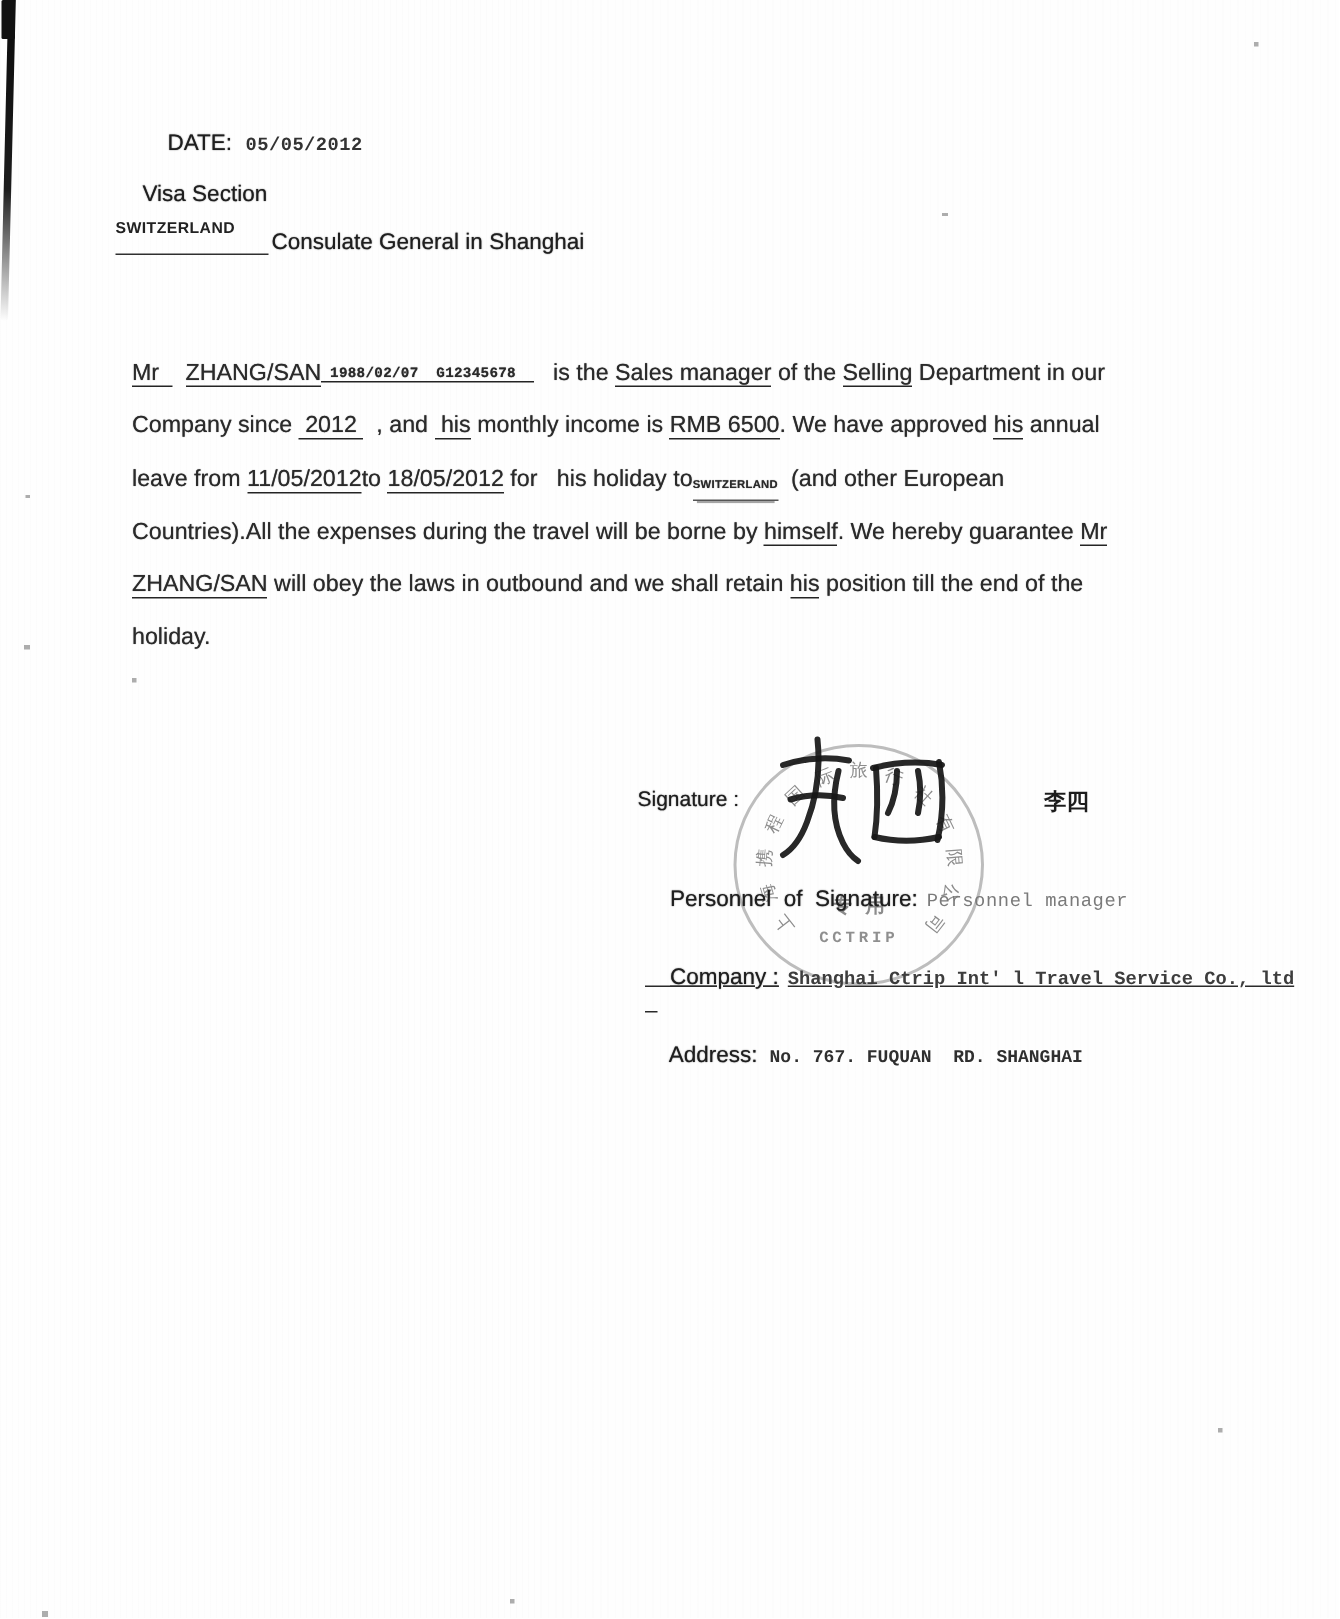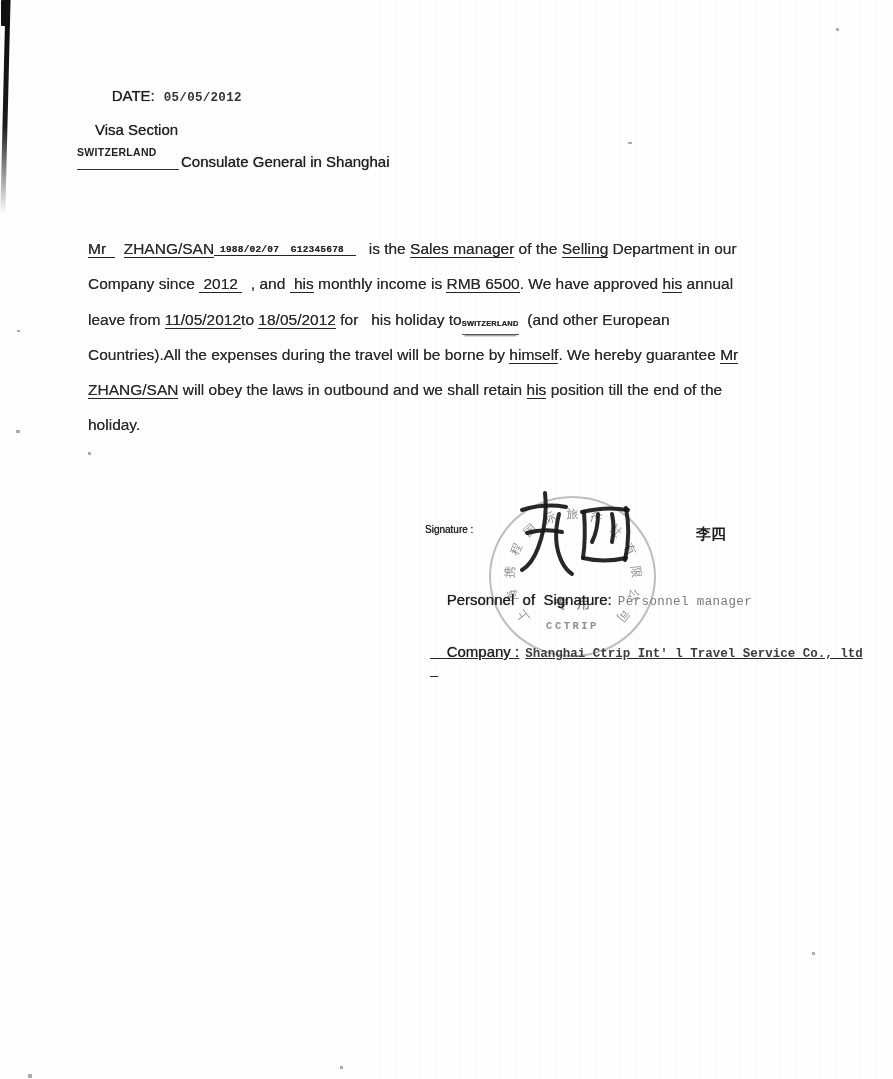--- a/index.html
+++ b/index.html
@@ -64,21 +64,21 @@
     position: relative; top: -2px;
   }
   .dest {
     display: inline-block; min-width: 57px; height: 15px;
     line-height: 8px; font-size: 7.5px; font-weight: 700; text-align: center;
     border-bottom: 1.8px solid #555;
     box-shadow: 0 4px 0 -2.6px rgba(0,0,0,0.35);
     vertical-align: -1px; letter-spacing: 0.2px; white-space: nowrap;
   }
 
-  .sig-row  { left: 425px; top: 524px; font-size: 10px; }
+  .sig-row  { left: 425px; top: 524px; font-size: 14px; }
   .printed-name { left: 696px; top: 525px; font-size: 15px; font-weight: 700; color: #1c1c1c; }
   .occ-row  { left: 430px; top: 574px; font-size: 15px; }
   .occ-value { font-family: "Liberation Mono", "DejaVu Sans Mono", monospace; font-size: 12.5px; color: #7a7a7a; margin-left: 6px; letter-spacing: 0.4px; }
   .comp-row { left: 430px; top: 626px; font-size: 15px; text-decoration: underline; }
   .comp-value { font-family: "Liberation Mono", "DejaVu Sans Mono", monospace; font-size: 12.5px; color: #3d3d3d; margin-left: 6px; font-weight: 700; }
   .addr-row { left: 430px; top: 678px; font-size: 15px; }
   .addr-value { font-family: "Liberation Mono", "DejaVu Sans Mono", monospace; font-size: 12px; color: #2f2f2f; margin-left: 8px; font-weight: 700; }
   .tel-row  { left: 439px; top: 727px; font-size: 14.5px; }
   .fax-row  { left: 446px; top: 769px; font-size: 14.5px; }
   .plain-value { margin-left: 6px; color: #2e2e2e; }
@@ -172,16 +172,19 @@
   <div class="abs printed-name">李四</div>
 
   <div class="abs occ-row">
     <span class="lbl">Personnel  of  Signature:</span><span class="occ-value">Personnel manager</span>
   </div>
 
   <div class="abs comp-row">
     <span class="lbl">Company :</span><span class="comp-value">Shanghai Ctrip Int' l Travel Service Co., ltd</span>
   </div>
 
+  <div class="abs addr-row">
+    <span class="lbl">Address:</span><span class="addr-value">No. 767. FUQUAN  RD. SHANGHAI</span>
+  </div>
 
 
 
 </div>
 
 </body></html>

